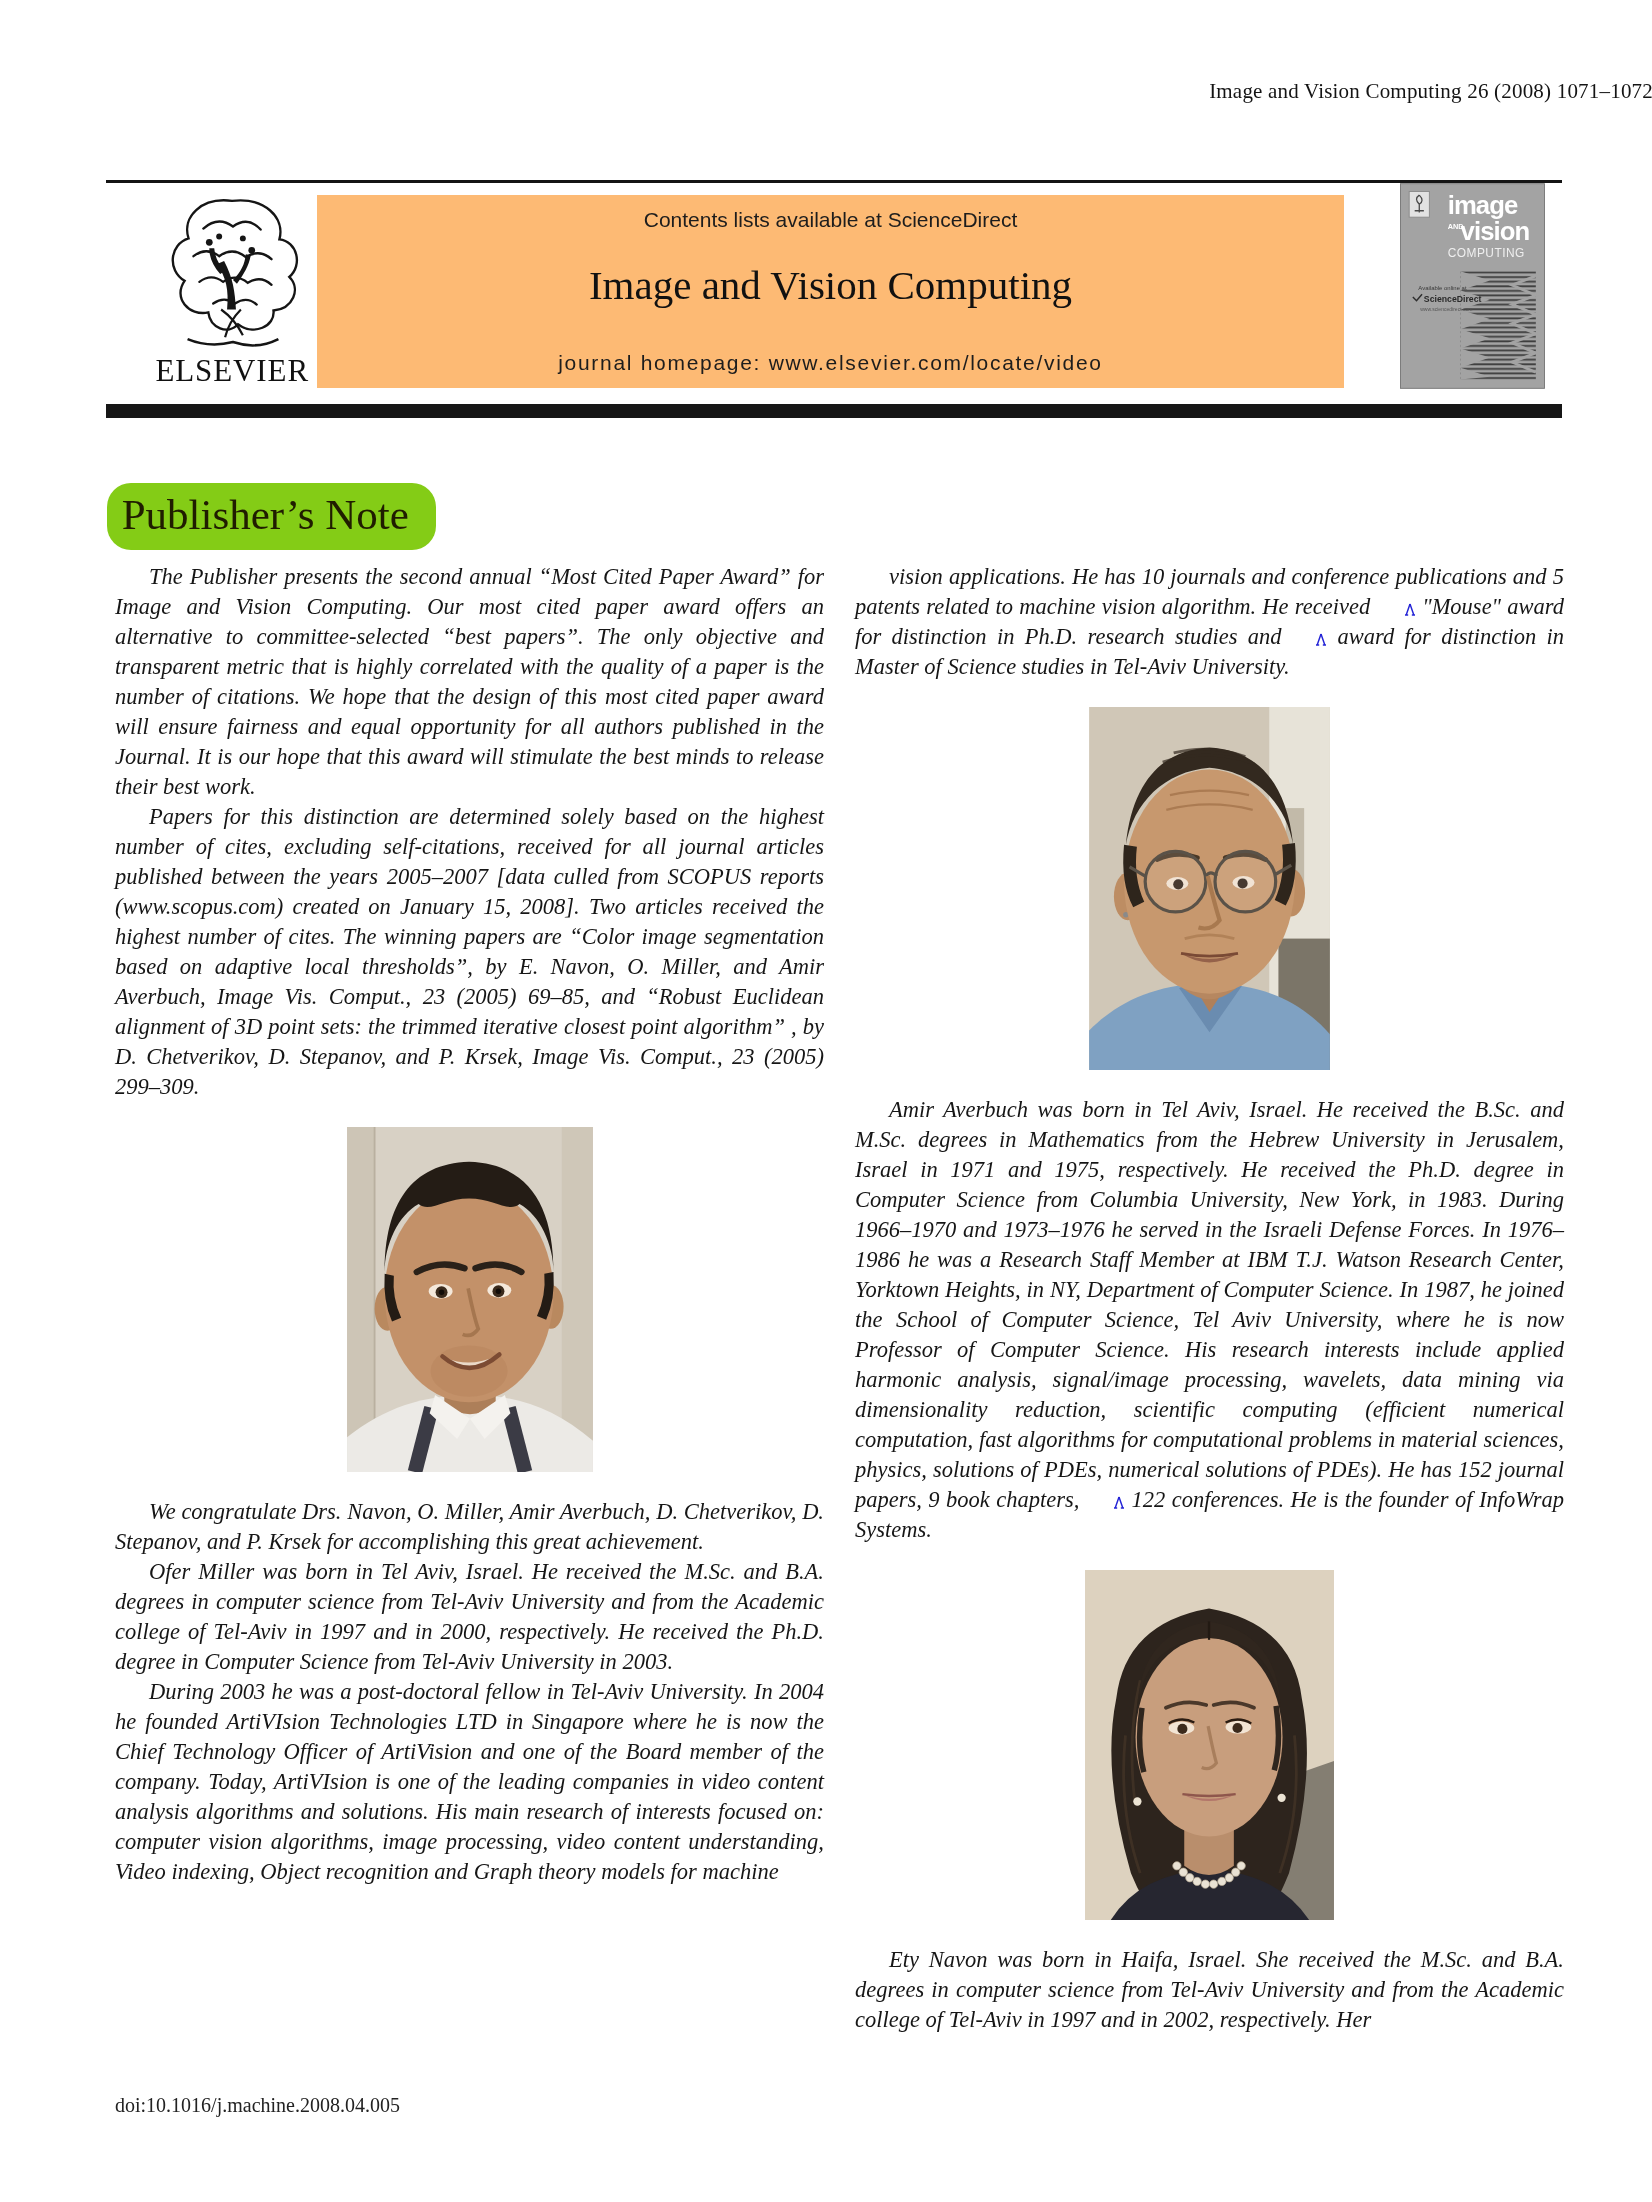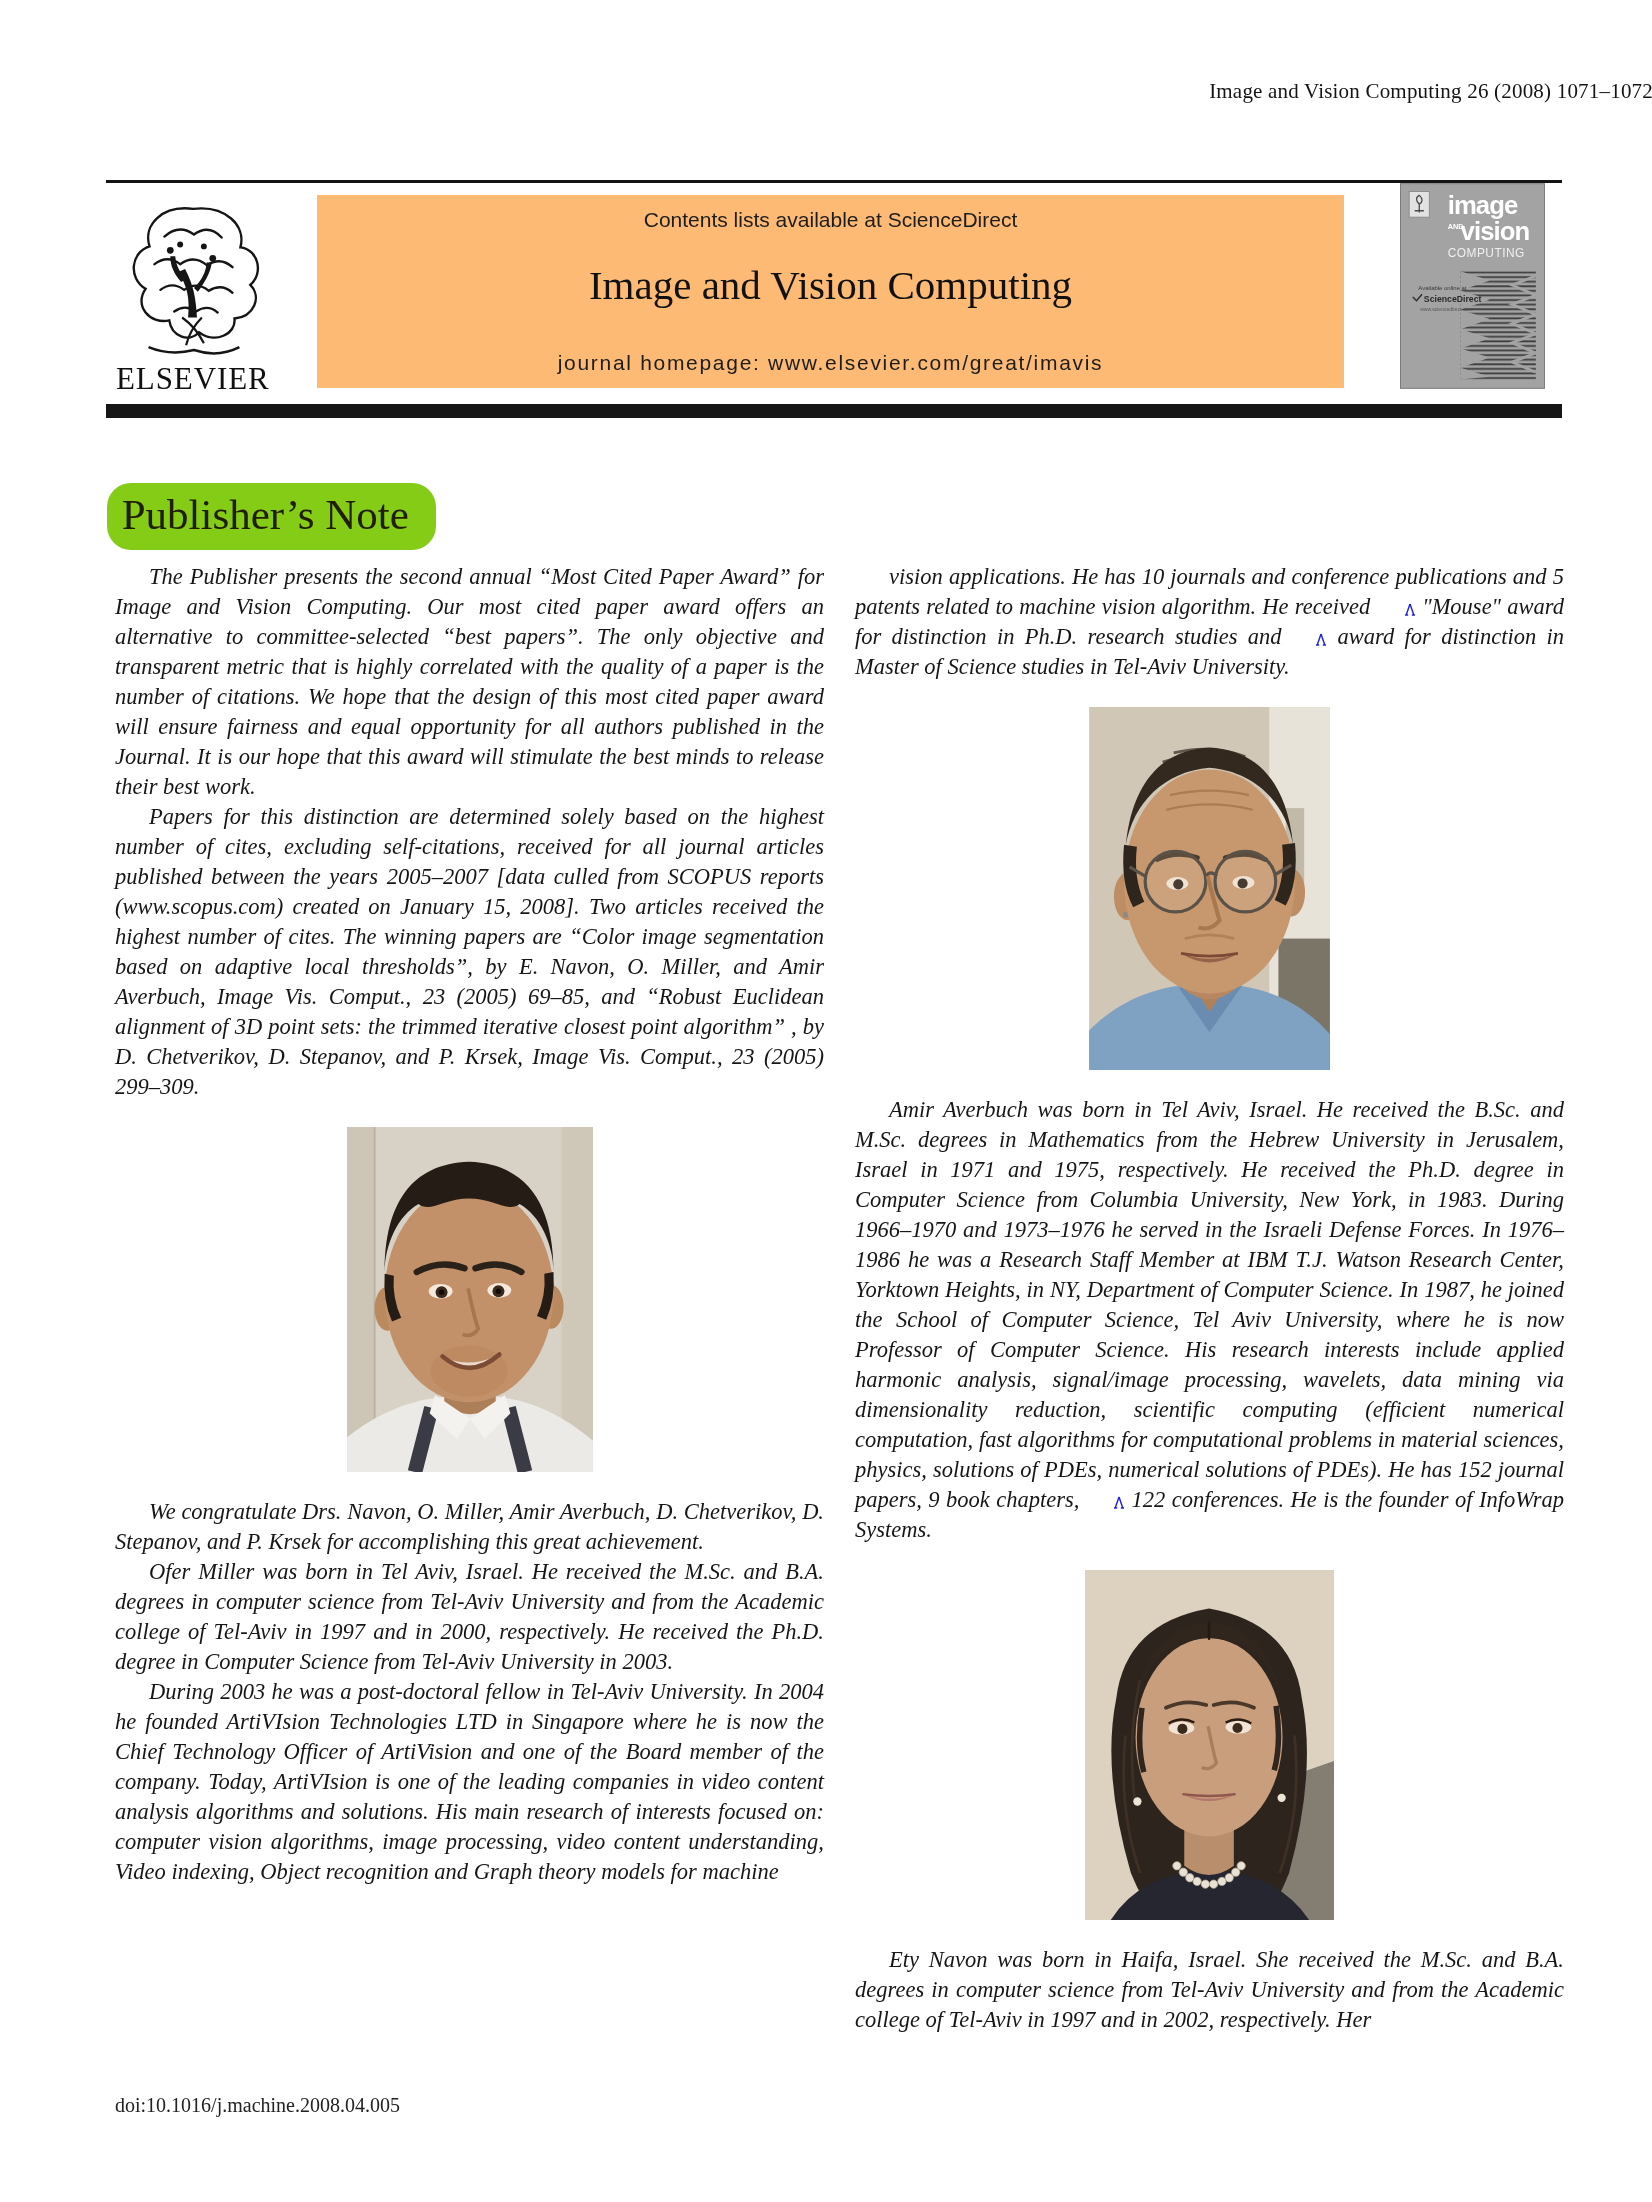--- a/index.html
+++ b/index.html
@@ -7,21 +7,21 @@
     position:relative; width:1653px; height:2202px; background:#ffffff;
     font-family:"Liberation Serif", serif; color:#161616; overflow:hidden;
   }
   .header-citation {
     position:absolute; top:79px; left:0; width:100%;
     text-align:right; font-size:21px; color:#141414; letter-spacing:0.2px;
   }
   .rule-top { position:absolute; left:106px; top:180px; width:1456px; height:2.8px; background:#141414; }
   .bar-thick { position:absolute; left:106px; top:404px; width:1456px; height:13.8px; background:#161616; }
 
-  .elsevier-block { position:absolute; left:116px; top:199px; width:193px; height:200px; text-align:left; }
+  .elsevier-block { position:absolute; left:116px; top:191px; width:193px; height:200px; text-align:right; }
   .elsevier-block .wordmark {
     font-family:"Liberation Serif", serif; font-size:31px; letter-spacing:0.9px; color:#111; margin-top:0px;
   }
 
   .banner-box {
     position:absolute; left:317px; top:195px; width:1027px; height:193px; background:#fdba74;
   }
   .contents-line {
     position:absolute; top:13px; width:100%; text-align:center;
     font-family:"Liberation Sans", sans-serif; font-size:21px; color:#1d1d1d;
@@ -89,21 +89,21 @@
         <path d="M30 150 q22 9 46 3 q24 8 46 -3" fill="none" stroke="#151515" stroke-width="2.6"></path>
         <path d="M64 120 q14 10 22 26 M84 120 q-12 12 -16 28" fill="none" stroke="#151515" stroke-width="2.2"></path>
       </svg>
     </span>
     <div class="wordmark">ELSEVIER</div>
   </div>
 
   <div class="banner-box">
     <div class="contents-line">Contents lists available at ScienceDirect</div>
     <div class="journal-title">Image and Vision Computing</div>
-    <div class="homepage-line">journal homepage: www.elsevier.com/great/imavis</div>
+    <div class="homepage-line">journal homepage: www.elsevier.com/locate/video</div>
   </div>
 
   <div class="cover-thumb">
     <svg width="145" height="206" viewBox="0 0 158 224">
       <rect x="0.5" y="0.5" width="157" height="223" fill="#a3a3a3" stroke="#757575"></rect>
       <rect x="10" y="9" width="22" height="28" fill="#e2e2e2" stroke="#8a8a8a"></rect>
       <path d="M21 13 q-6 4 0 10 q6 -4 0 -10 M21 23 v9 M16 30 h10" stroke="#4a4a4a" stroke-width="1.4" fill="none"></path>
       <defs>
         <pattern id="cl" width="8" height="5" patternUnits="userSpaceOnUse">
           <rect width="8" height="5" fill="#a3a3a3"></rect>

